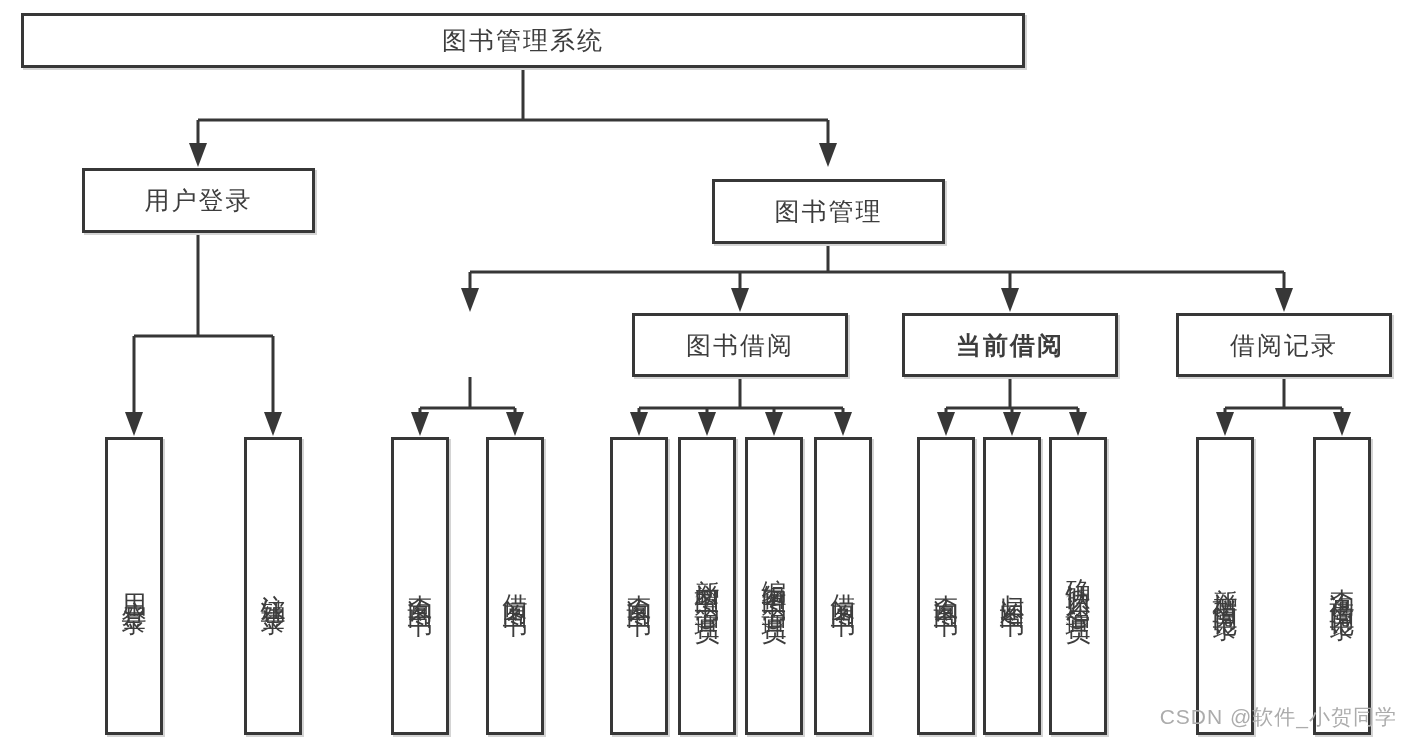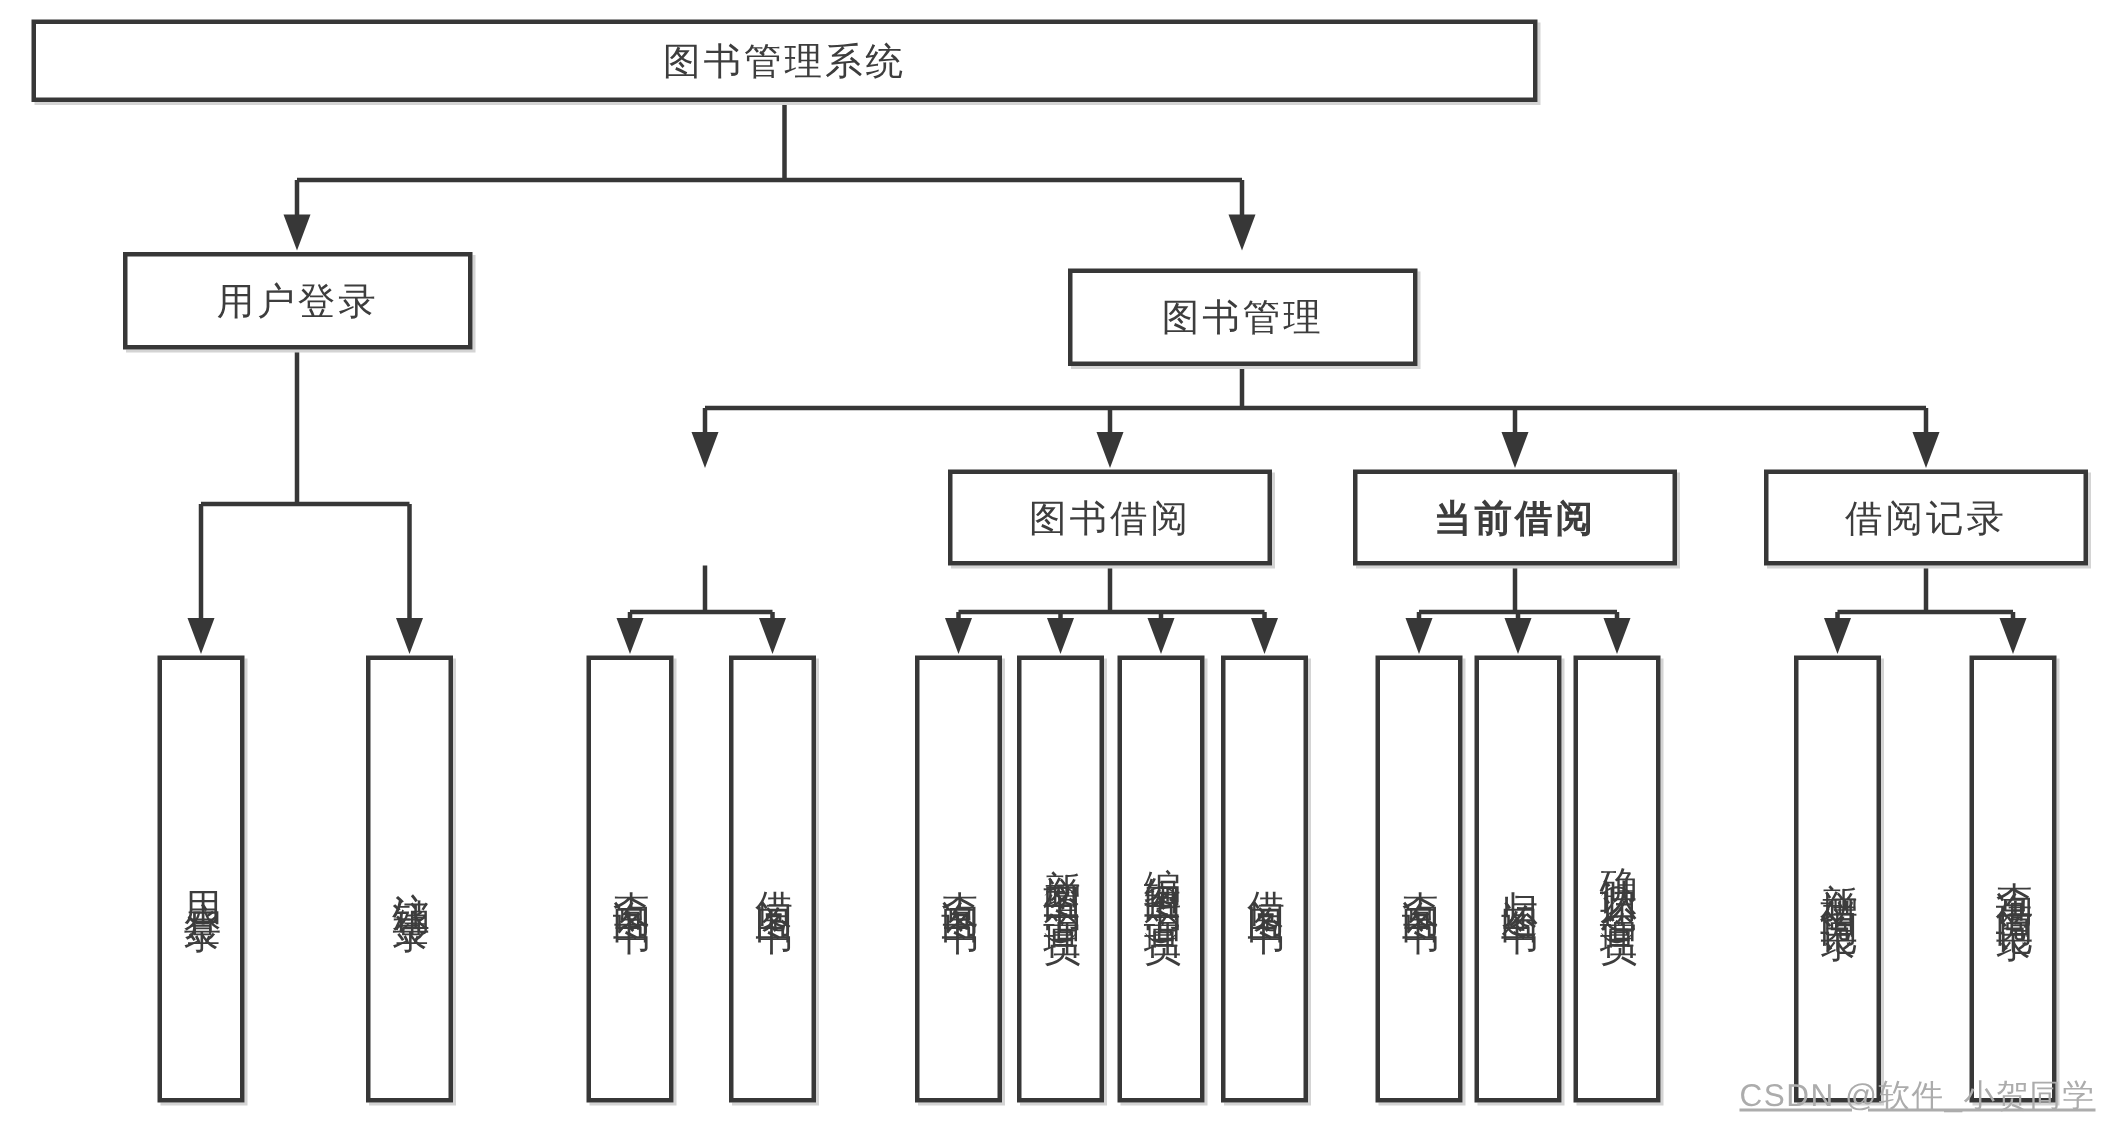--- a/index.html
+++ b/index.html
@@ -47,27 +47,26 @@
     writing-mode:vertical-rl;
     text-orientation:mixed;
     font-size:25px;
     letter-spacing:6px;
     line-height:1;
     color:var(--text);
     white-space:nowrap;
   }
   .watermark{
     position:absolute;
-    right:8px;bottom:3px;
+    right:8px;bottom:16px;
     font-size:21px;
     color:var(--wm);
     letter-spacing:1px;
     z-index:10;
     white-space:nowrap;
-    text-decoration:underline;
   }
 </style>
 </head>
 <body>
 
 <div class="canvas">
 
   <svg class="connectors" viewBox="0 0 1405 747" aria-hidden="true">
     <g>
 

